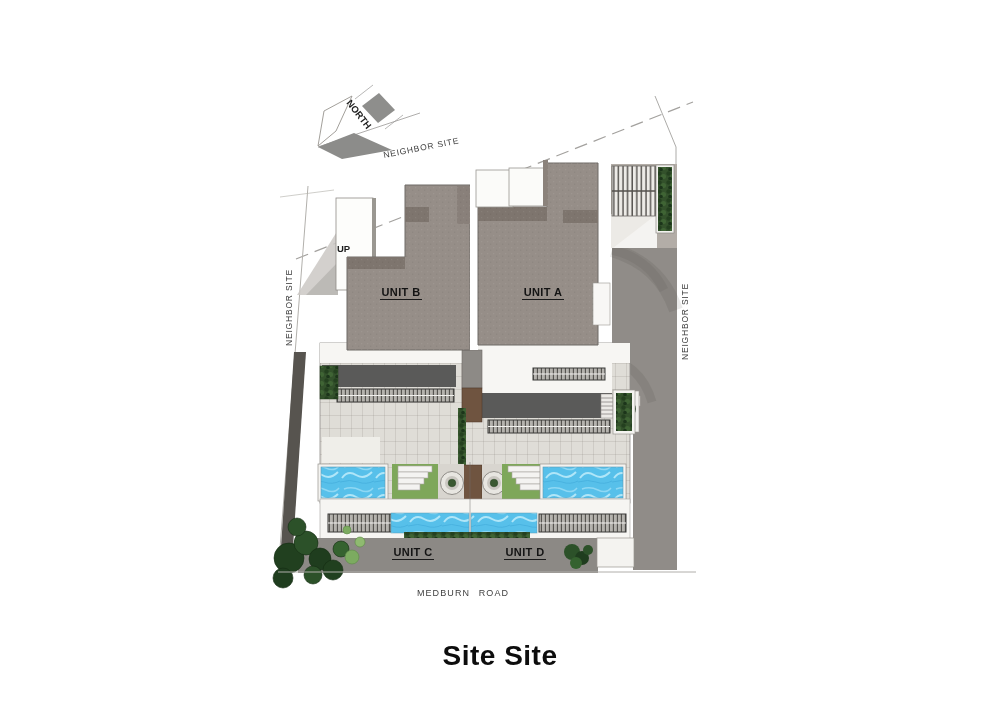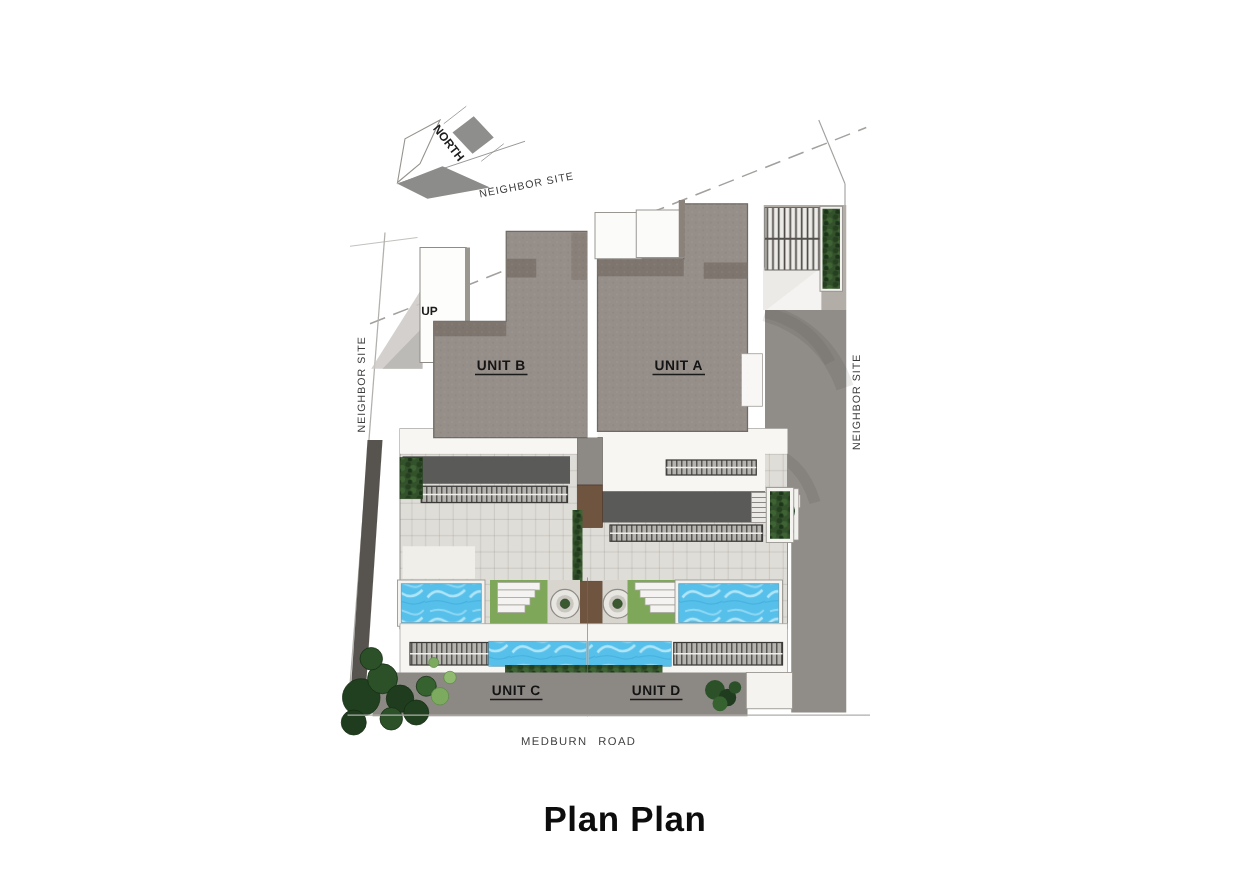--- a/index.html
+++ b/index.html
@@ -242,14 +242,14 @@
   <text class="lbl-unit" x="543" y="296" text-anchor="middle">UNIT A</text>
   <line x1="522" y1="299.5" x2="564" y2="299.5" stroke="#1a1a1a" stroke-width="1.2"></line>
   <text class="lbl-unit" x="413" y="556" text-anchor="middle">UNIT C</text>
   <line x1="392" y1="559.5" x2="434" y2="559.5" stroke="#1a1a1a" stroke-width="1.2"></line>
   <text class="lbl-unit" x="525" y="556" text-anchor="middle">UNIT D</text>
   <line x1="504" y1="559.5" x2="546" y2="559.5" stroke="#1a1a1a" stroke-width="1.2"></line>
 
   <text class="lbl-road" x="463" y="596" text-anchor="middle">MEDBURN ROAD</text>
 </svg>
 
-<div id="drawing-title">Plan Plan</div>
+<div id="drawing-title">Site Site</div>
 </div>
 
 </body></html>

